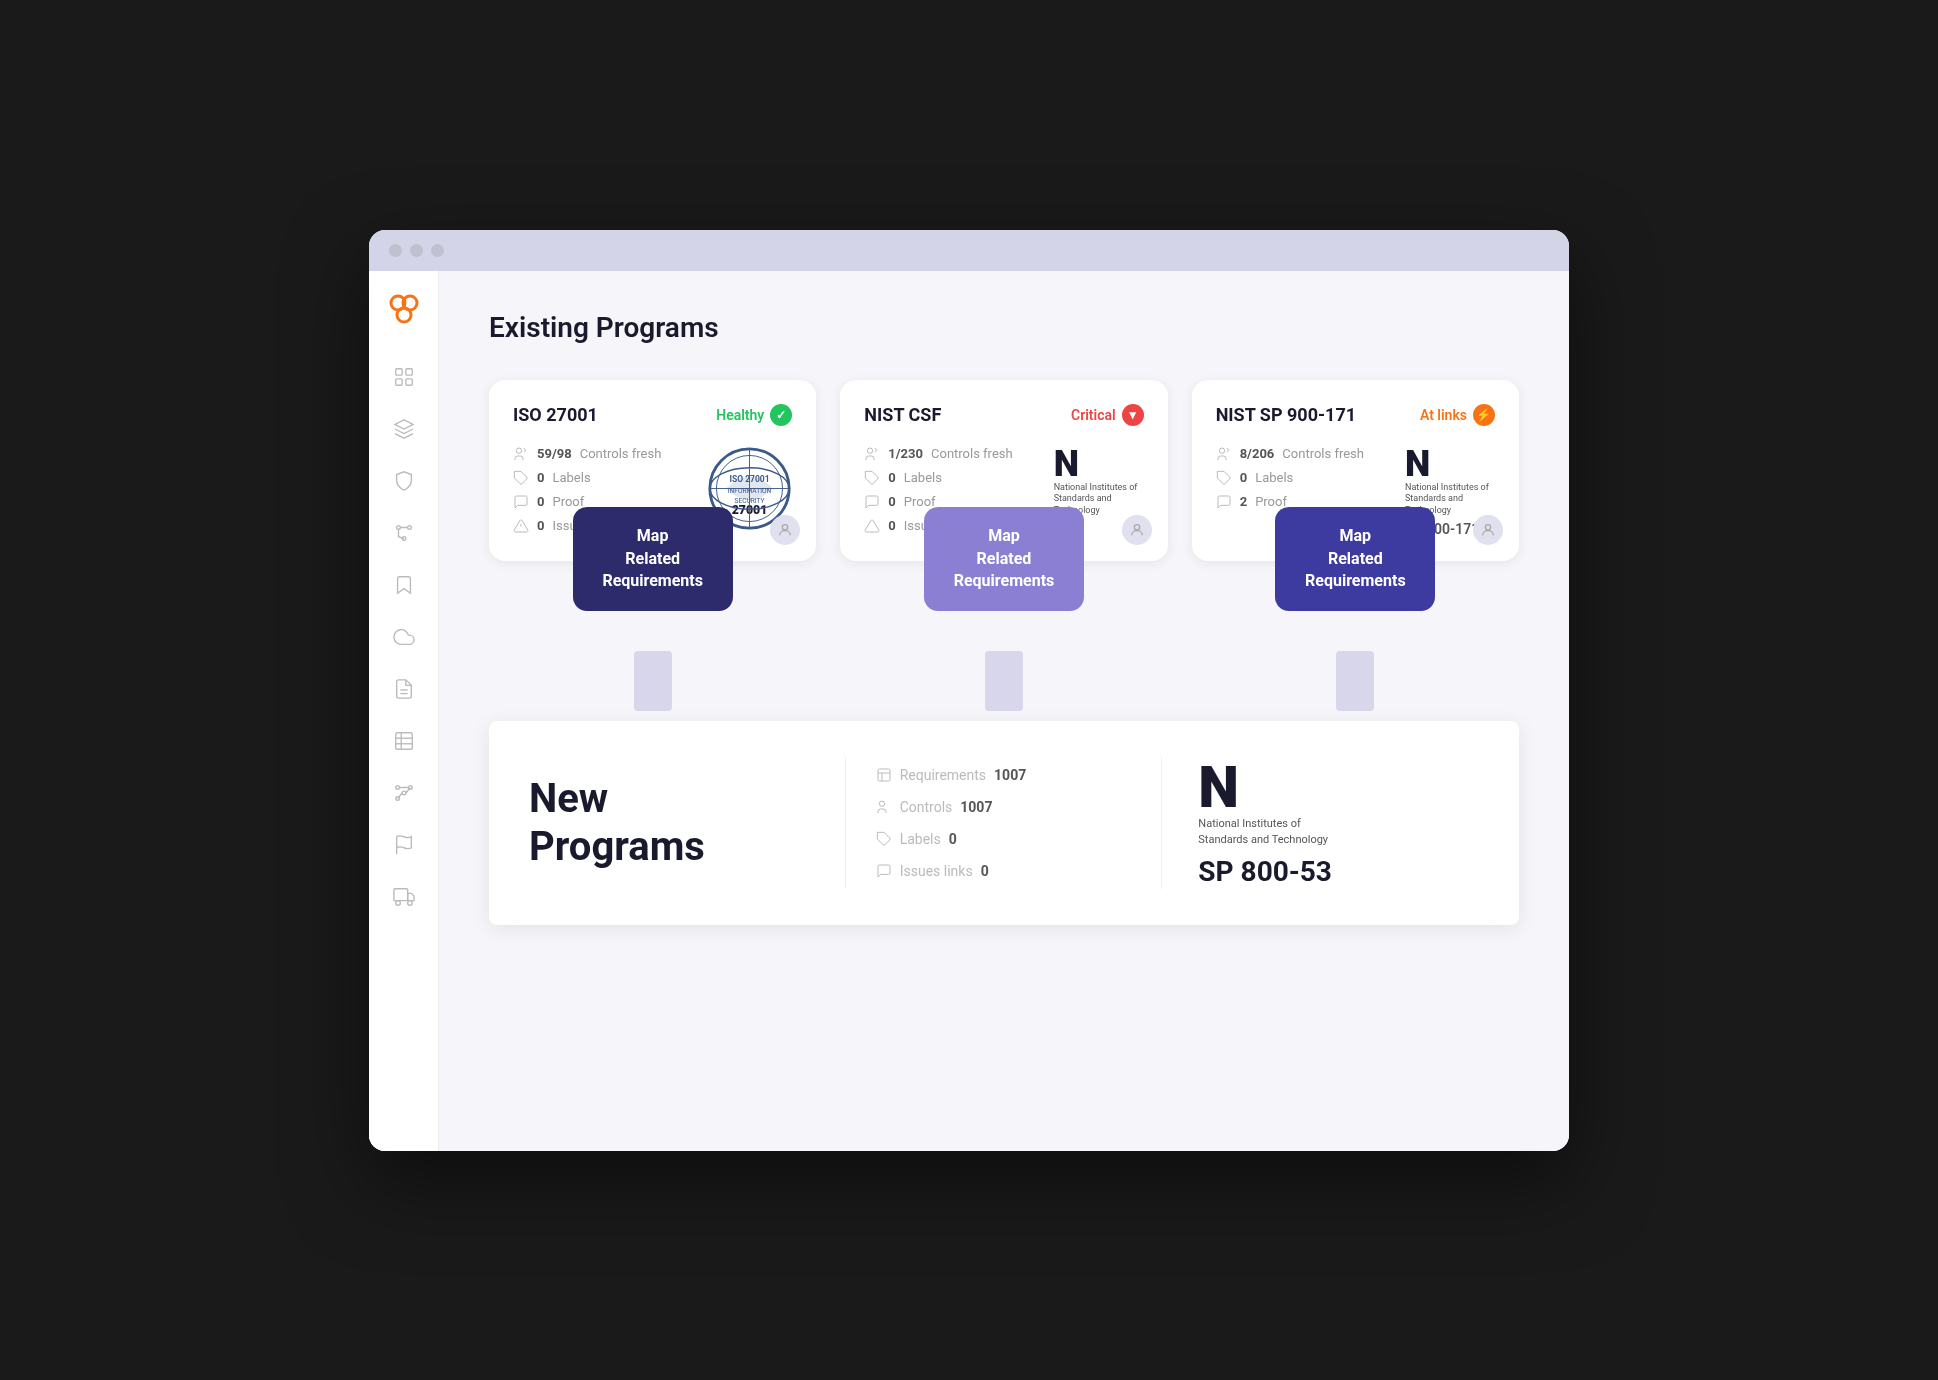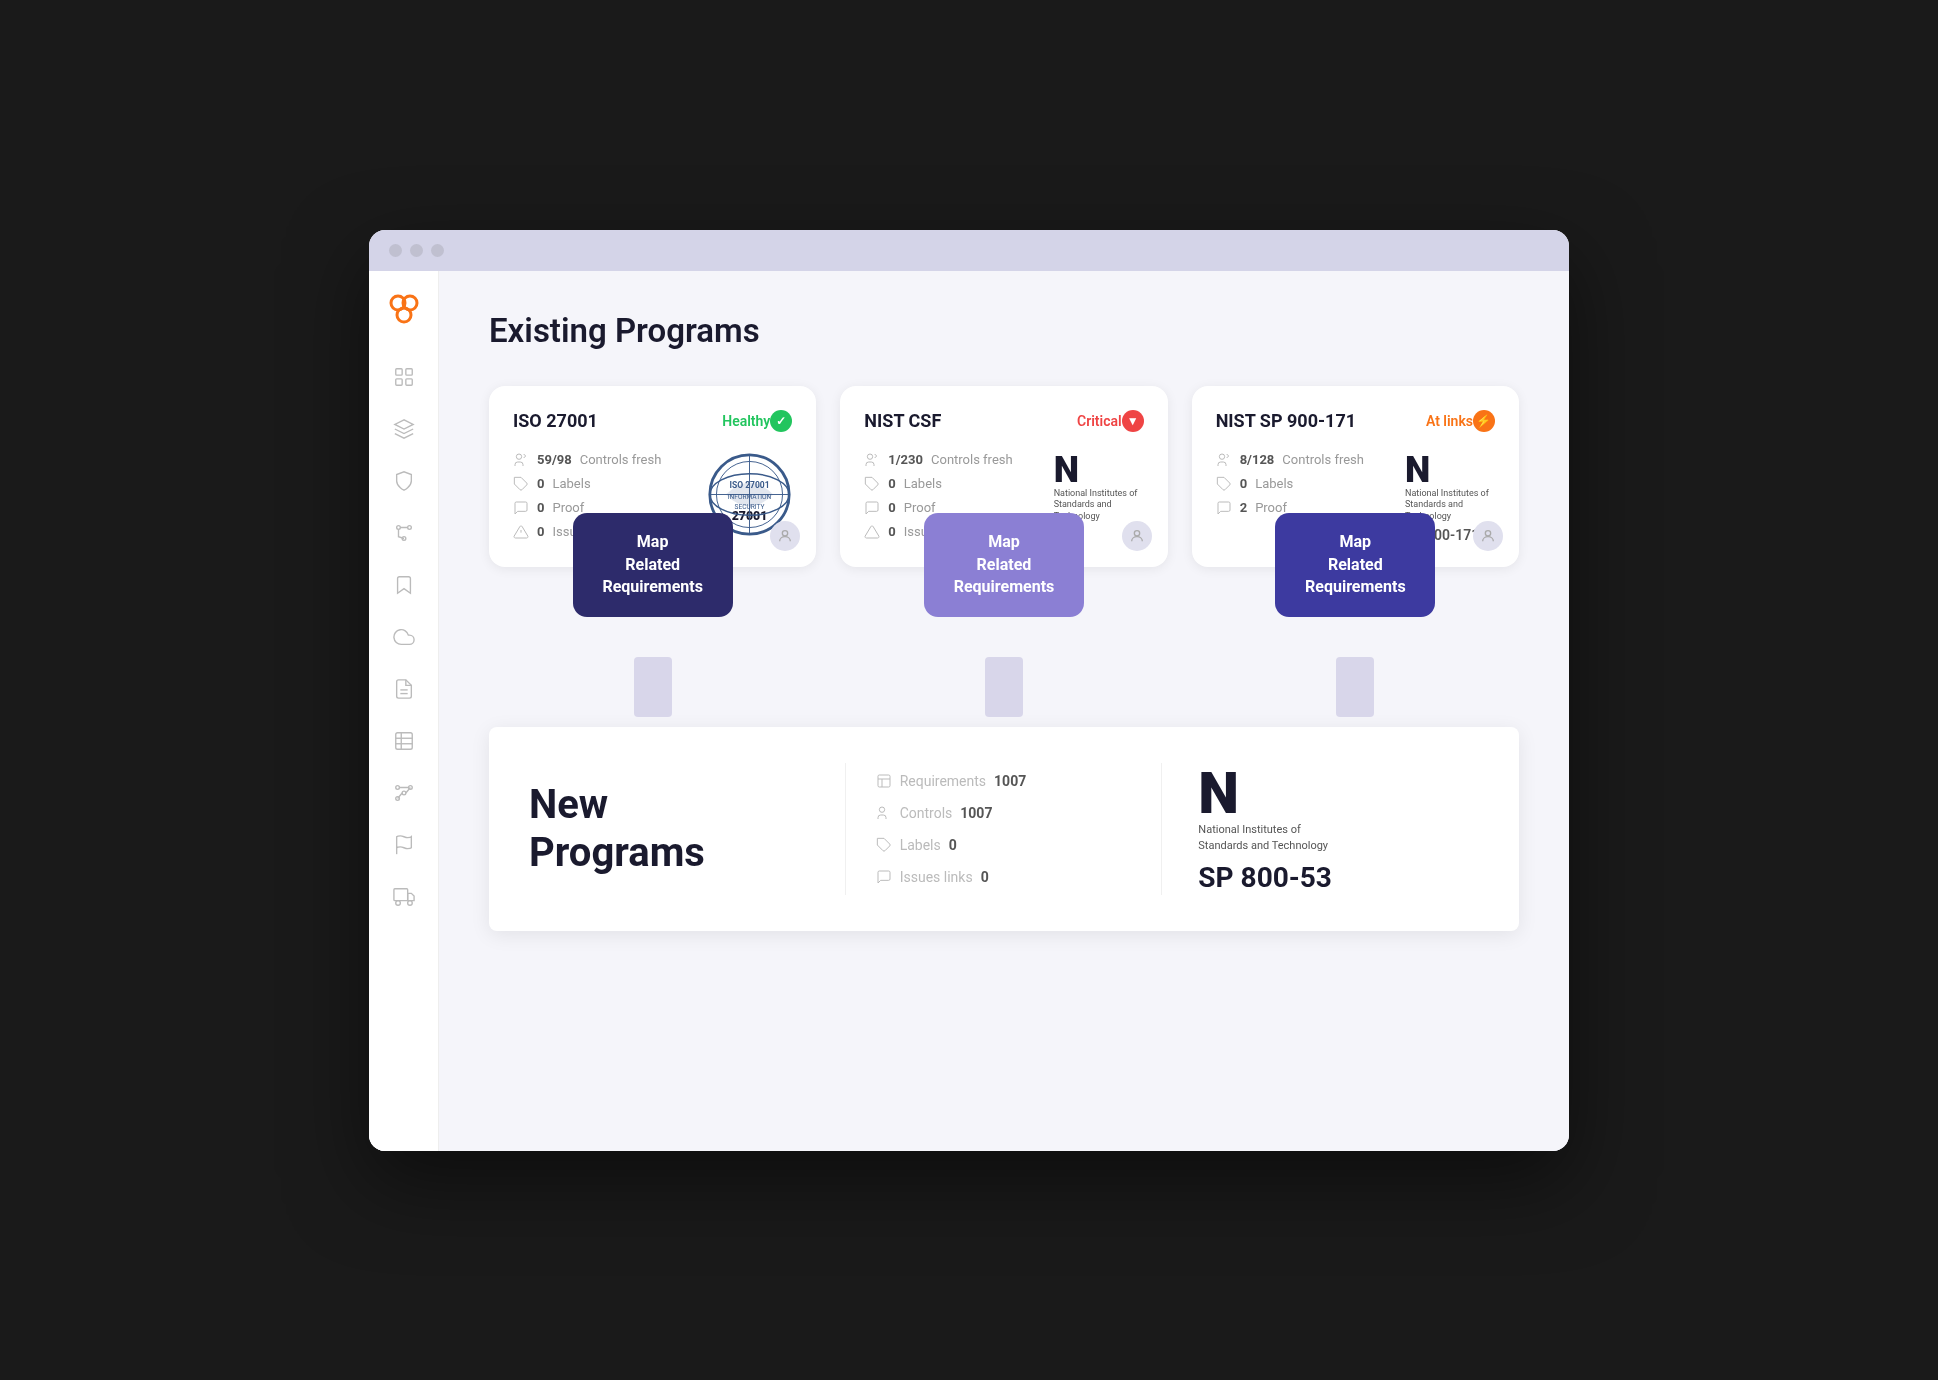--- a/index.html
+++ b/index.html
@@ -73,21 +73,21 @@
     }
 
     
     .main-content {
       flex: 1;
       padding: 40px 50px;
       position: relative;
     }
 
     .page-title {
-      font-size: 33px;
+      font-size: 28px;
       font-weight: 600;
       color: #1a1a2e;
       margin-bottom: 36px;
     }
 
     
     .program-card {
       background: #fff;
       border-radius: 16px;
       padding: 24px;
@@ -104,20 +104,21 @@
 
     .card-title {
       font-size: 18px;
       font-weight: 700;
       color: #1a1a2e;
     }
 
     .status-badge {
       display: flex;
       align-items: center;
+      gap: 6px;
       font-size: 14px;
       font-weight: 600;
     }
 
     .status-healthy { color: #22c55e; }
     .status-critical { color: #ef4444; }
     .status-at-risk { color: #f97316; }
 
     .status-icon {
       width: 22px;
@@ -495,21 +496,21 @@
               </div>
             </div>
             <div class="card-body">
               <div class="card-stats">
                 <div class="stat-row">
                   <svg class="stat-icon" viewBox="0 0 24 24" fill="none" stroke="currentColor" stroke-width="1.5">
                       <circle cx="9" cy="7" r="4"></circle>
                       <path d="M3 21v-2a4 4 0 014-4h4a4 4 0 014 4v2"></path>
                       <path d="M16 3l3 3-3 3"></path>
                     </svg>
-                  <span style="font-weight:700;color:#555;">8/128</span>
+                  <span style="font-weight:700;color:#555;">8/206</span>
                   <span style="color:#999;">Controls fresh</span>
                 </div>
                 <div class="stat-row">
                   <svg class="stat-icon" viewBox="0 0 24 24" fill="none" stroke="currentColor" stroke-width="1.5">
                       <path d="M20.59 13.41l-7.17 7.17a2 2 0 01-2.83 0L2 12V2h10l8.59 8.59a2 2 0 010 2.82z"></path>
                     </svg>
                   <span style="font-weight:700;color:#555;">0</span>
                   <span style="color:#999;">Labels</span>
                 </div>
                 <div class="stat-row">

